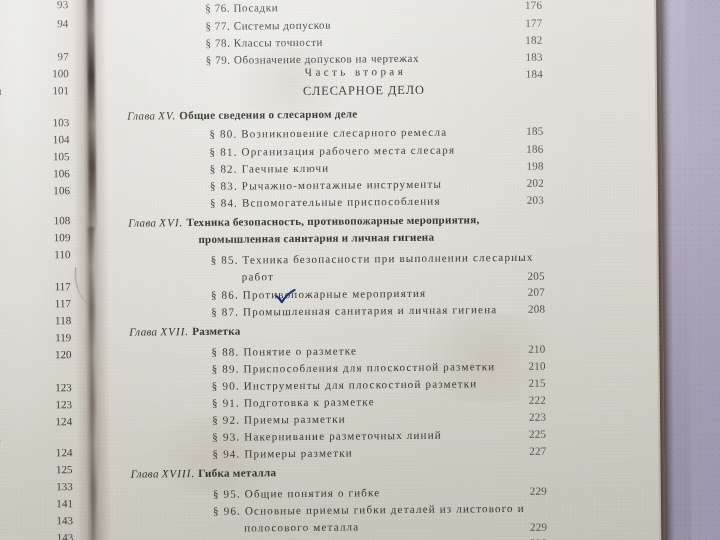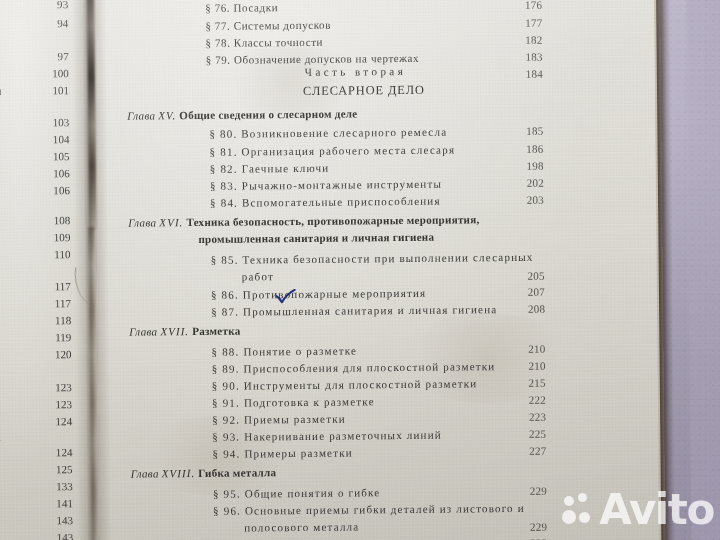--- a/index.html
+++ b/index.html
@@ -406,23 +406,14 @@
 
     <div class="glare"></div>
   </div>
 
   <div class="check">
     <svg viewBox="0 0 22 18" width="22" height="18" aria-hidden="true">
       <path d="M1.5 7.2 C3.2 8.4 5.4 10.6 6.9 13.1 C9.4 9.1 13.6 4.0 19.6 0.9" fill="none" stroke="#22307a" stroke-width="2.1" stroke-linecap="round" stroke-linejoin="round"></path>
     </svg>
   </div>
 
-  <div class="watermark">
-    <div class="wm-dots">
-      <span class="wm-d1"></span>
-        <span class="wm-d2"></span>
-      <span class="wm-d3"></span>
-        <span class="wm-d4"></span>
-    </div>
-    <div class="wm-text">Avito</div>
-  </div>
 
 </div>
 
 </body></html>

